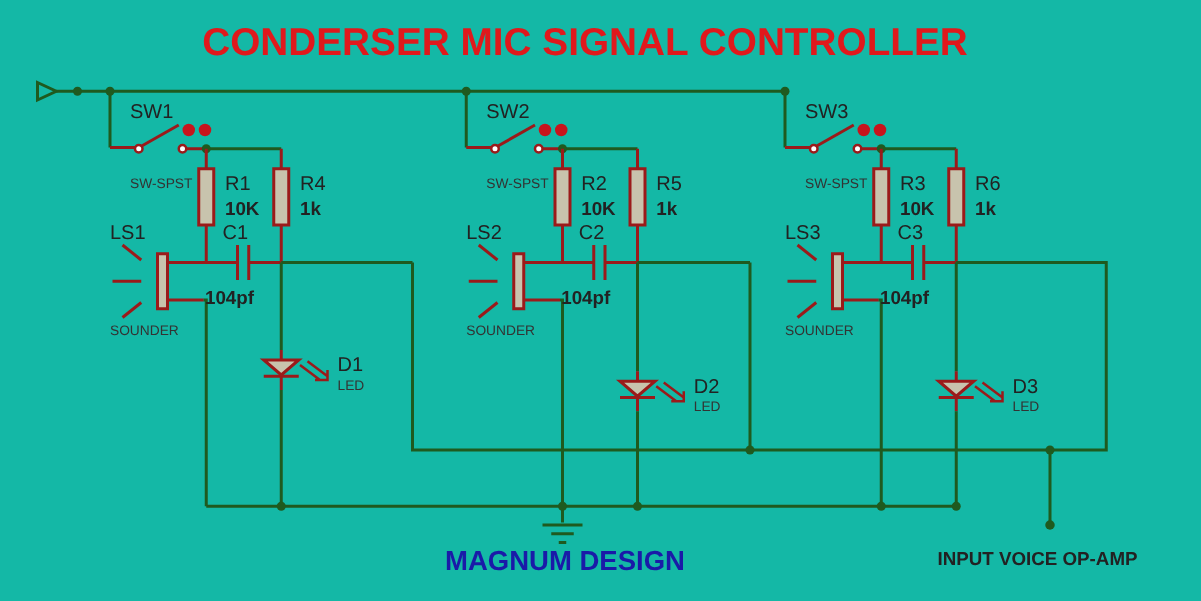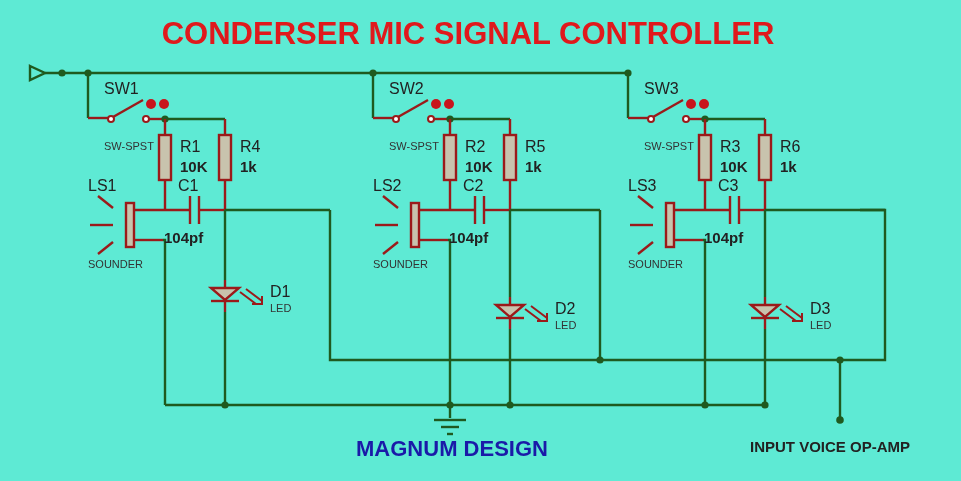--- a/index.html
+++ b/index.html
@@ -1,16 +1,16 @@
 <!DOCTYPE html>
 <html><head>
 <meta charset="utf-8">
 <style>
   html, body { margin:0; padding:0; background:#ececec; }
-  #stage { position:relative; width:961px; height:481px; background:#5eead4; overflow:hidden; }
+  #stage { position:relative; width:961px; height:481px; background:#14b8a6; overflow:hidden; }
   svg { position:absolute; left:0; top:0; }
   .wire { stroke:#1f5a1f; stroke-width:2.4; fill:none; }
   .rwire { stroke:#9b1a1a; stroke-width:2.4; fill:none; }
   .dot { fill:#1f5a1f; }
   .body { fill:#c8c3ad; stroke:#9b1a1a; stroke-width:2.4; }
   .title { font-family:"Liberation Sans", sans-serif; font-weight:bold; font-size:31px; fill:#e0191c; }
   .brand { font-family:"Liberation Sans", sans-serif; font-weight:bold; font-size:22px; fill:#1a1aa8; }
   .lbl { font-family:"Liberation Sans", sans-serif; font-size:16px; fill:#222; }
   .val { font-family:"Liberation Sans", sans-serif; font-weight:bold; font-size:15px; fill:#222; }
   .small { font-family:"Liberation Sans", sans-serif; font-size:11px; fill:#333; }

